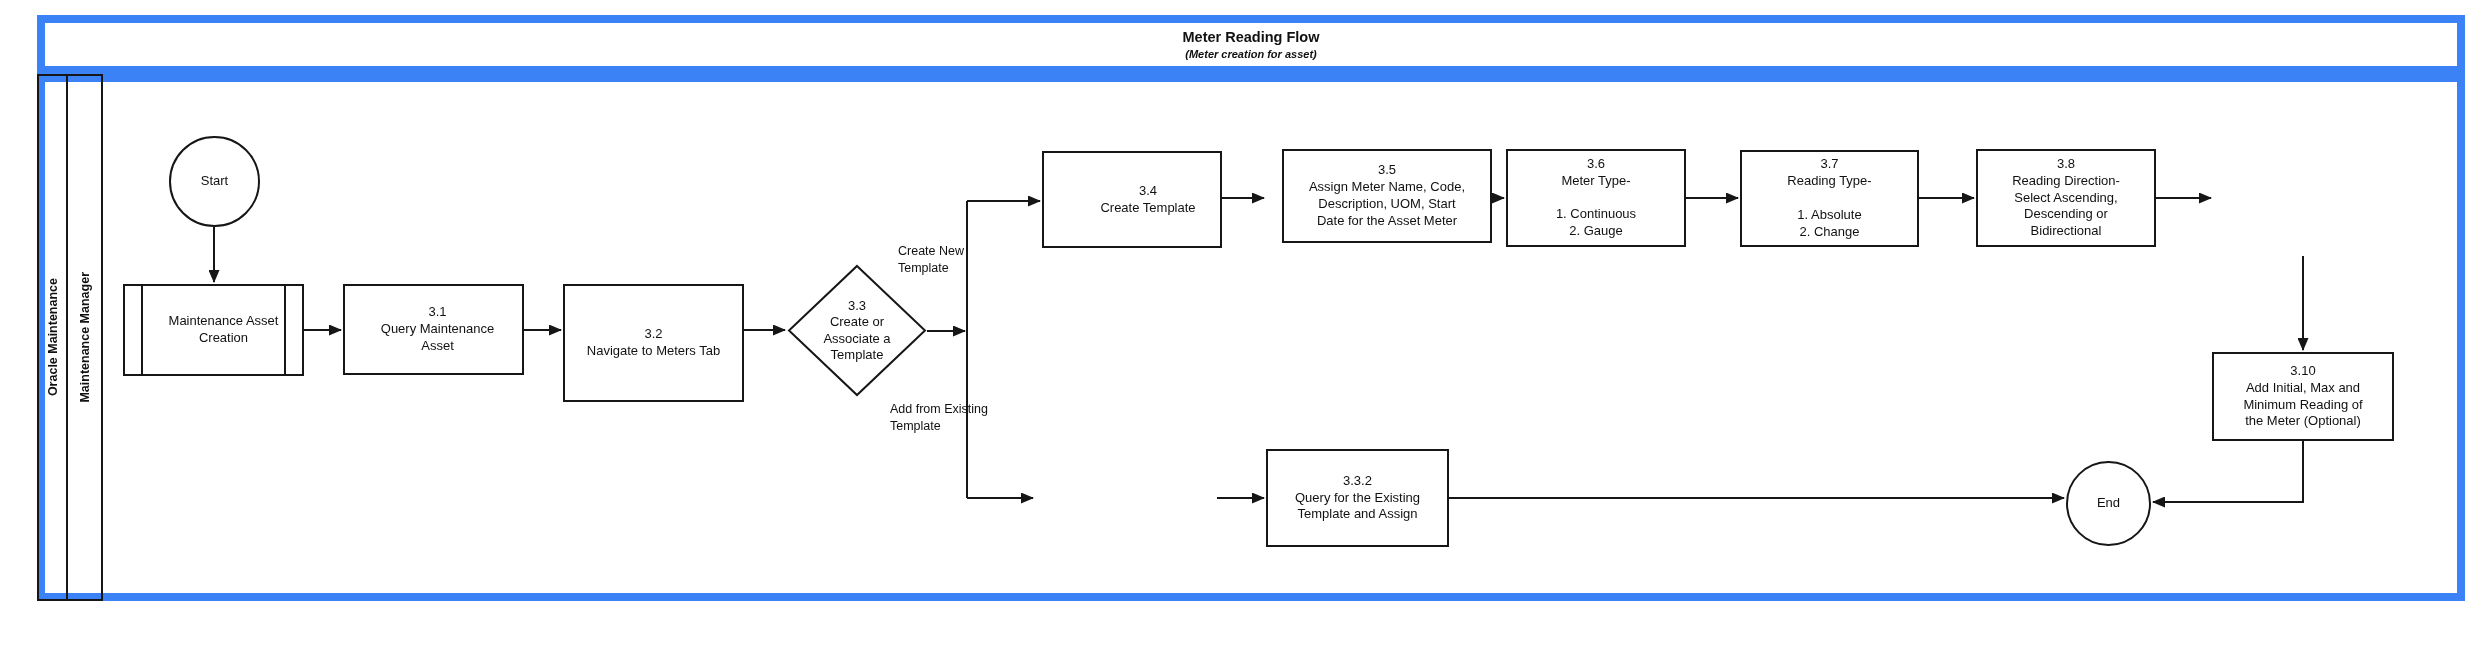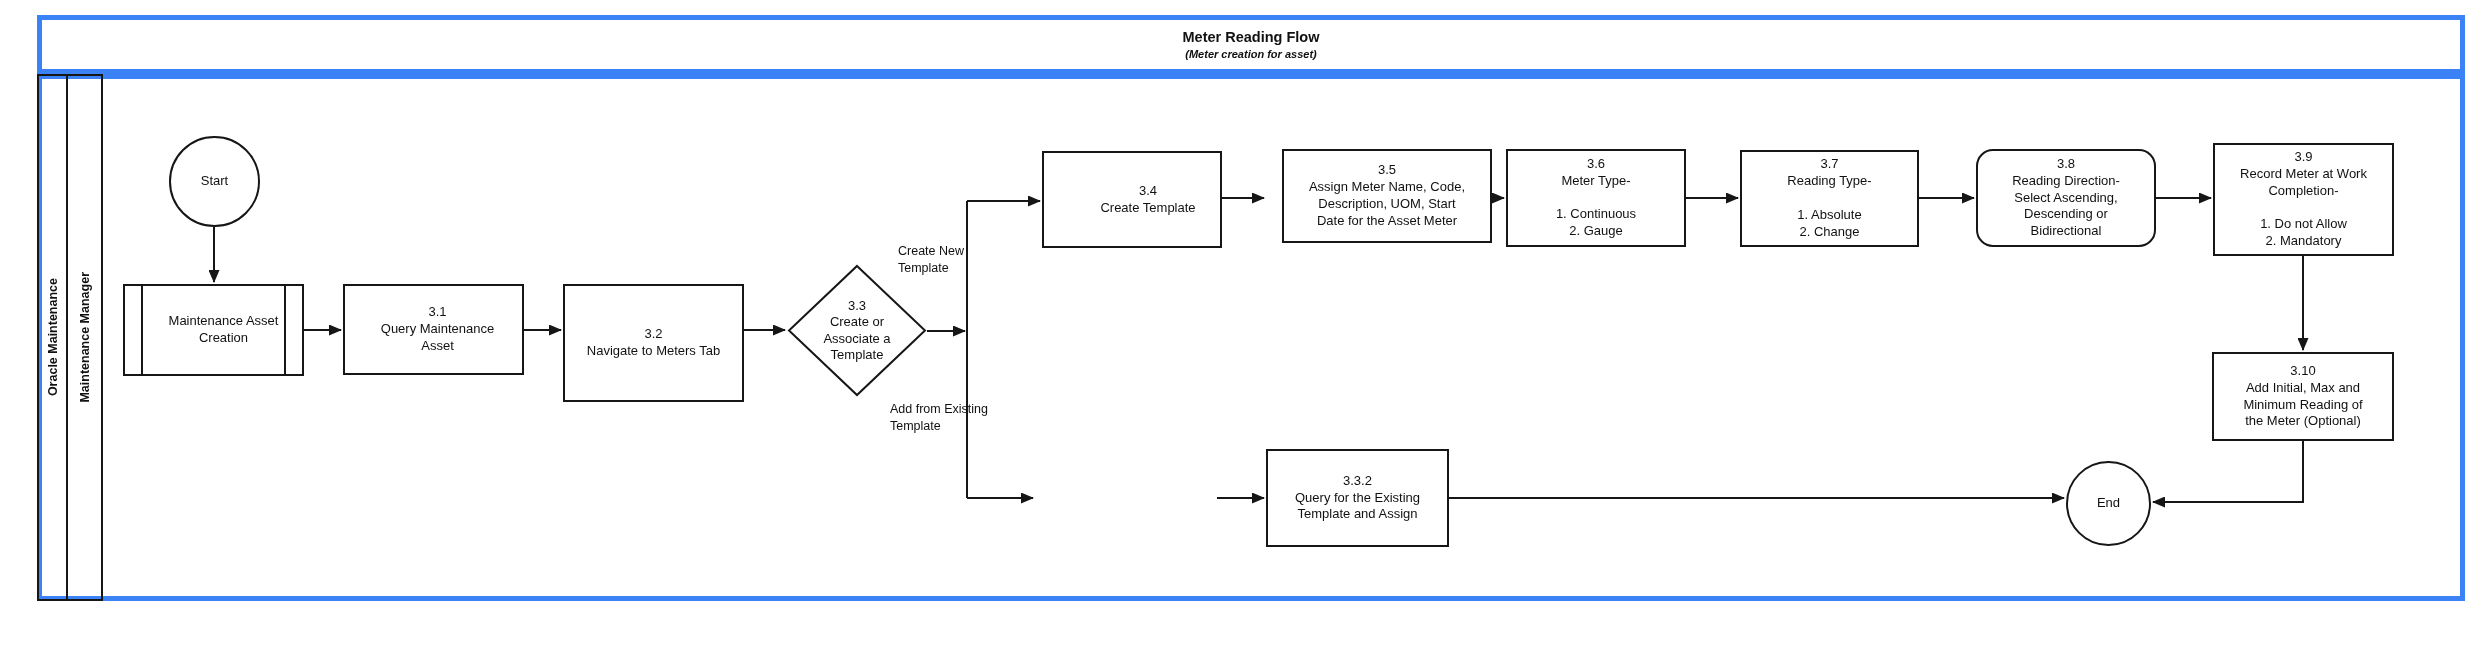--- a/index.html
+++ b/index.html
@@ -1,19 +1,19 @@
 <!DOCTYPE html>
 <html><head>
 <meta charset="utf-8">
 <style>
   html, body { margin:0; padding:0; background:#ffffff; }
   body { font-family:"Liberation Sans", sans-serif; color:#111; }
   #canvas { position:relative; width:2479px; height:653px; background:#ffffff; overflow:hidden; }
 
-  .frame { position:absolute; box-sizing:border-box; border:5px solid #3b82f6; background:#fff; }
+  .frame { position:absolute; box-sizing:border-box; border:8px solid #3b82f6; background:#fff; }
 
   .title-band { left:37px; top:15px; width:2428px; height:59px;
     display:flex; flex-direction:column; align-items:center; justify-content:center; }
   .title-main { font-size:14.5px; font-weight:bold; }
   .title-sub { font-size:11px; font-weight:bold; font-style:italic; margin-top:3px; }
 
   .lane-band { left:37px; top:74px; width:2428px; height:527px; }
   .lane-col { position:absolute; box-sizing:border-box; top:74px; height:527px;
     border:2px solid #161616; display:flex; align-items:center; justify-content:center; }
   .lane-col .vtext { writing-mode:vertical-rl; transform:rotate(180deg);
@@ -138,36 +138,28 @@
   </div>
 
   <div class="node" style="left:1740px; top:150px; width:179px; height:97px;">
     <span class="lbl">3.7
 Reading Type-
 
 1. Absolute
 2. Change</span>
   </div>
 
-  <div class="node" style="left:1976px; top:149px; width:180px; height:98px;border-radius:17px;">
+  <div class="node" style="left:1976px; top:149px; width:180px; height:98px;">
     <span class="lbl">3.8
 Reading Direction-
 Select Ascending,
 Descending or
 Bidirectional</span>
   </div>
 
-  <div class="node" style="left:2213px; top:143px; width:181px; height:113px;">
-    <span class="lbl">3.9
-Record Meter at Work
-Completion-
-
-1. Do not Allow
-2. Mandatory</span>
-  </div>
 
   <div class="node" style="left:2212px; top:352px; width:182px; height:89px;">
     <span class="lbl">3.10
 Add Initial, Max and
 Minimum Reading of
 the Meter (Optional)</span>
   </div>
 
 
   <div class="node" style="left:1266px; top:449px; width:183px; height:98px;">

